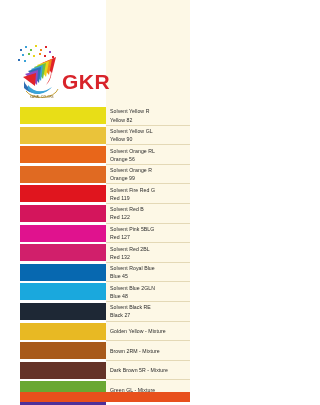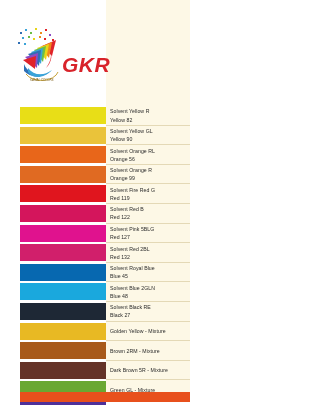--- a/index.html
+++ b/index.html
@@ -30,24 +30,23 @@
     top: 0;
     width: 84px;
     height: 396px;
     background: #fdf8e6;
   }
 
   
   .logo-block {
     position: absolute;
     left: 14px;
-    top: 24px;
+    top: 41px;
     width: 92px;
     height: 72px;
-    font-style: italic;
   }
   .logo-mark {
     position: absolute;
     left: 2px;
     top: 2px;
     width: 52px;
     height: 62px;
   }
   .logo-word {
     position: absolute;

